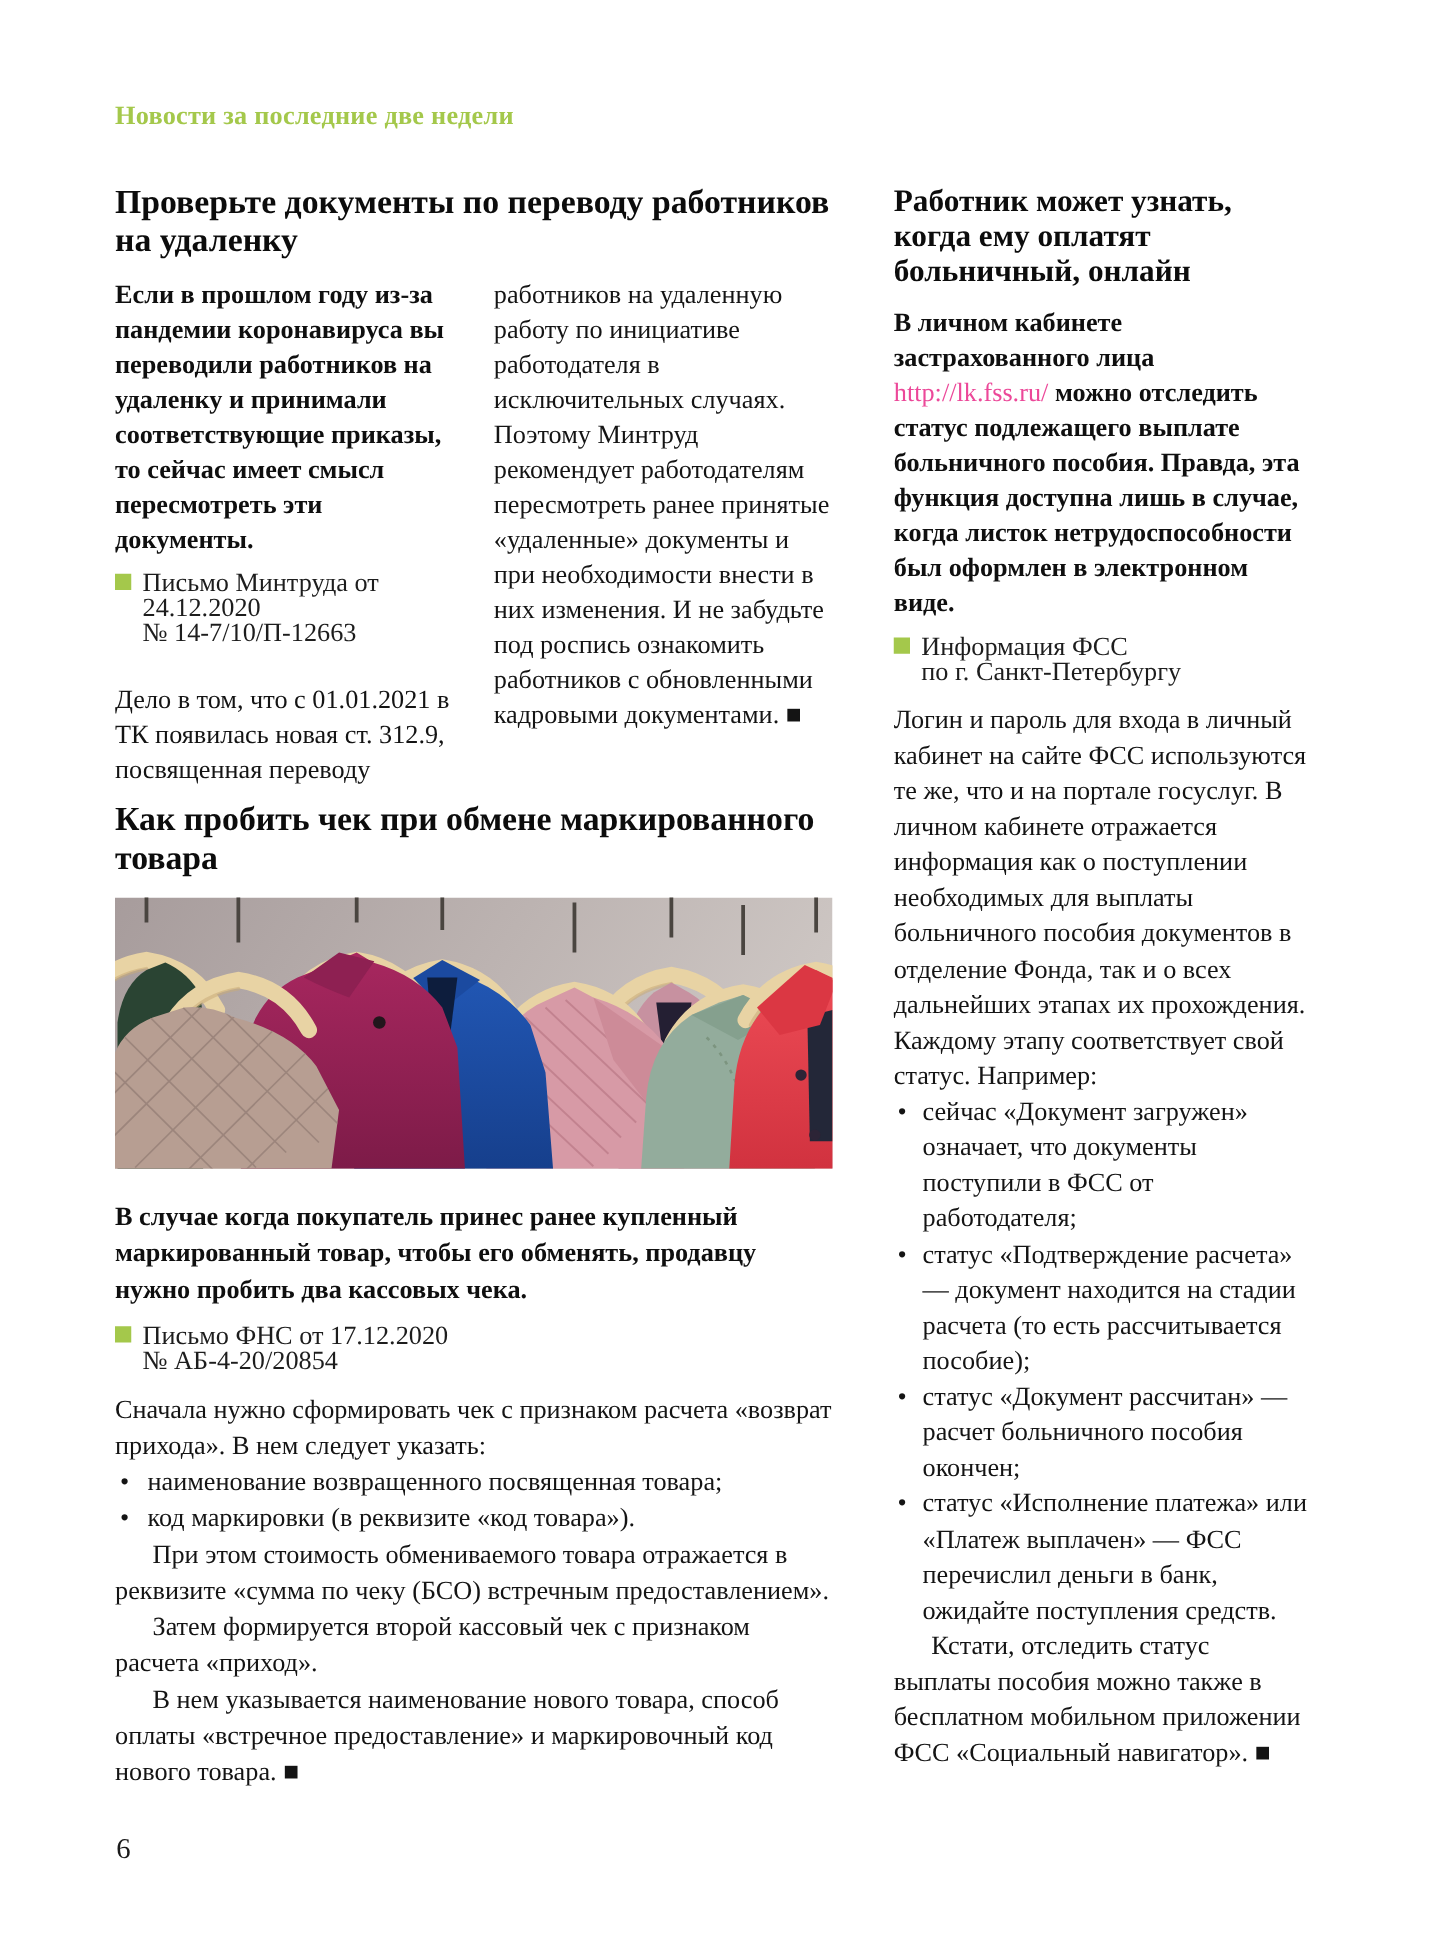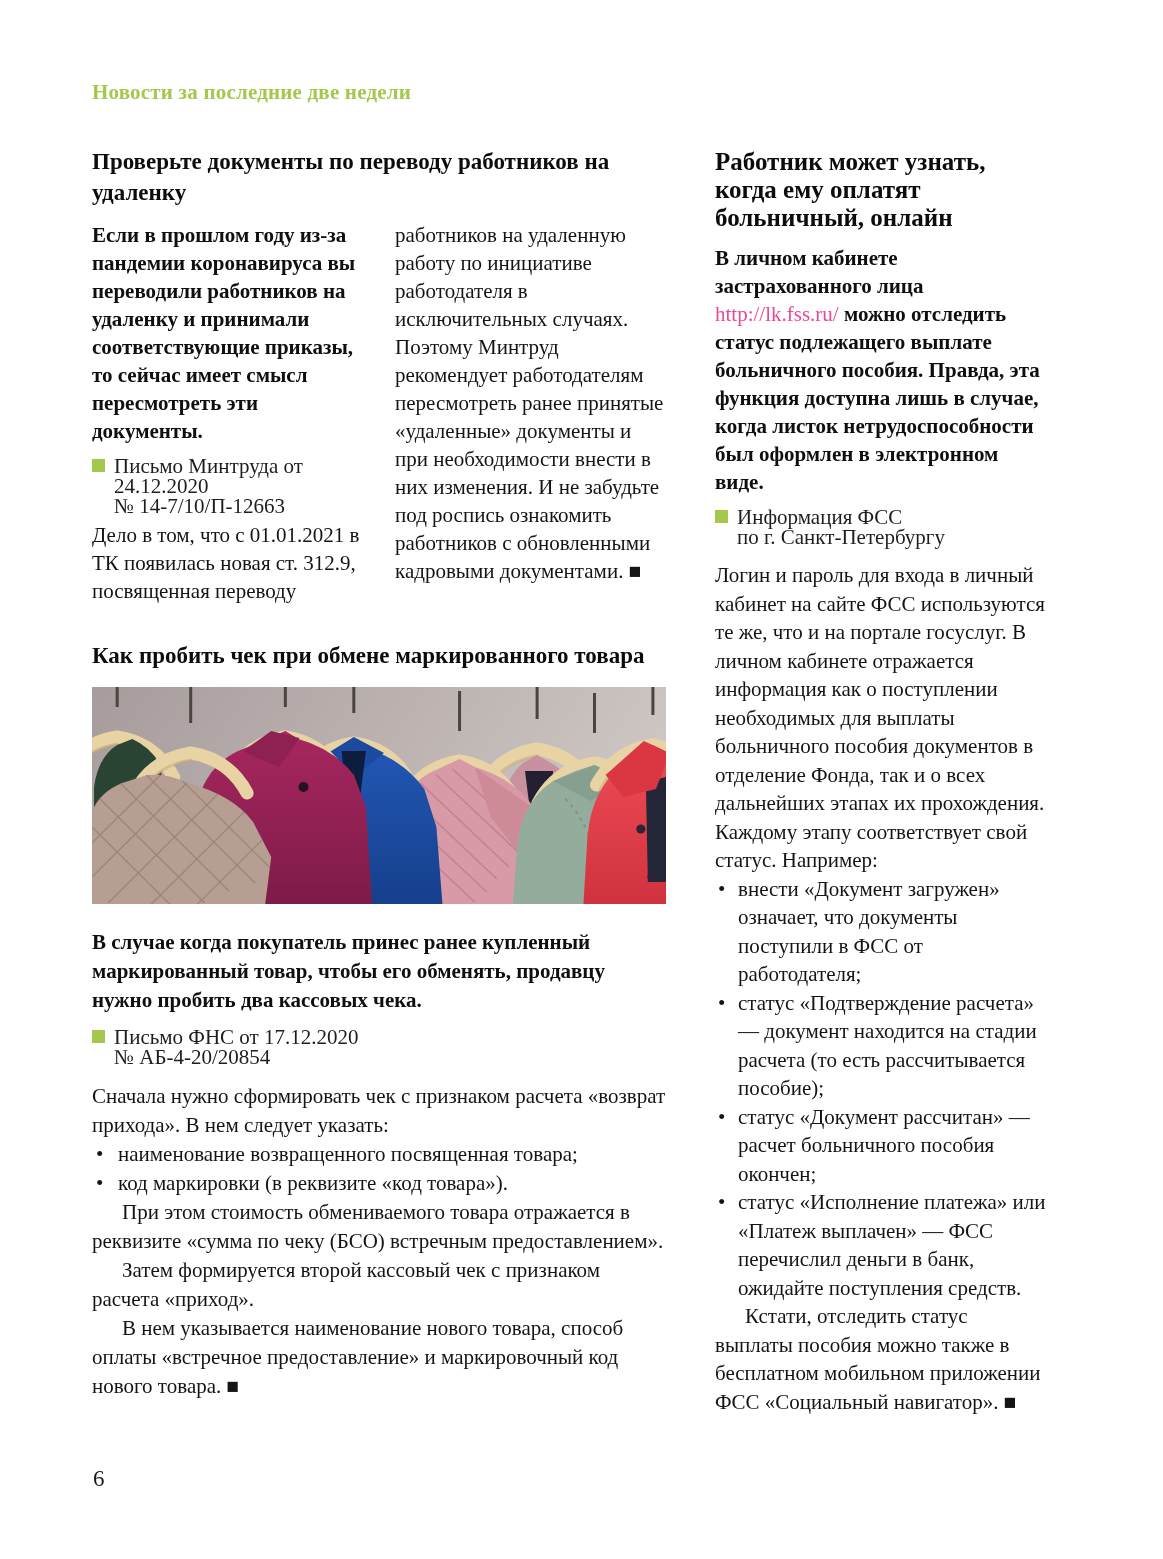--- a/index.html
+++ b/index.html
@@ -7,35 +7,35 @@
     width:1163px;height:1559px;position:relative;background:#ffffff;
     font-family:"Liberation Serif","DejaVu Serif",serif;color:#161616;
     overflow:hidden;
   }
   .abs{position:absolute;}
 
   
   #kicker{left:92px;top:80px;font-size:21px;font-weight:700;color:#a4c84b;letter-spacing:0.2px;}
 
   
-  h1.art-title{margin:0;font-size:23px;line-height:31px;font-weight:700;color:#0c0c0c;}
+  h1.art-title{margin:0;font-size:27px;line-height:31px;font-weight:700;color:#0c0c0c;}
   .lead{font-weight:700;font-size:21px;line-height:28px;color:#0f0f0f;}
   .source{display:flex;gap:9px;margin-top:11px;font-size:21px;line-height:20px;color:#1d1d1d;}
   .source .sq{width:13px;height:13px;background:#a4c84b;margin-top:3px;flex:none;}
   .body-text{font-size:21px;line-height:28px;color:#141414;}
   ul.plain{list-style:none;margin:0;padding:0;}
   li.b{position:relative;padding-left:25px;}
   li.b::before{content:"\2022";position:absolute;left:4px;}
   .indent{text-indent:30px;}
 
   
   #article-remote{left:92px;top:146px;width:576px;}
   #article-remote .cols{display:flex;gap:30px;margin-top:13px;}
   #article-remote .col{width:273px;}
-  #article-remote .body-text{margin-top:5px;}
+  #article-remote .body-text{margin-top:29px;}
   #article-remote .col2 .body-text{margin-top:0;}
 
   
   #article-receipt{left:92px;top:640px;width:576px;}
   #article-receipt .photo{display:block;margin-top:16px;}
   #article-receipt .lead{margin-top:24px;line-height:29px;}
   #article-receipt .source{margin-top:12px;}
   #article-receipt .body-text{margin-top:15px;line-height:29px;}
   #article-receipt li.b{padding-left:26px;}
 
@@ -201,21 +201,21 @@
   <div class="source">
     <span class="sq"></span>
     <span>
       <div>Информация ФСС</div>
       <div>по г. Санкт-Петербургу</div>
     </span>
   </div>
   <div class="body-text">
     <div>Логин и пароль для входа в личный кабинет на сайте ФСС используются те же, что и на портале госуслуг. В личном кабинете отражается информация как о поступлении необходимых для выплаты больничного пособия документов в отделение Фонда, так и о всех дальнейших этапах их прохождения. Каждому этапу соответствует свой статус. Например:</div>
     <ul class="plain">
-      <li class="b">внести «Документ загружен» означает, что документы поступили в ФСС от работодателя;</li>
+      <li class="b">сейчас «Документ загружен» означает, что документы поступили в ФСС от работодателя;</li>
       <li class="b">статус «Подтверждение расчета» — документ находится на стадии расчета (то есть рассчитывается пособие);</li>
       <li class="b">статус «Документ рассчитан» — расчет больничного пособия окончен;</li>
       <li class="b">статус «Исполнение платежа» или «Платеж выплачен» — ФСС перечислил деньги в банк, ожидайте поступления средств.</li>
     </ul>
     <div class="indent">Кстати, отследить статус выплаты пособия можно также в бесплатном мобильном приложении ФСС «Социальный навигатор». ■</div>
   </div>
 </div>
 
 <div id="pageno" class="abs">6</div>
 

